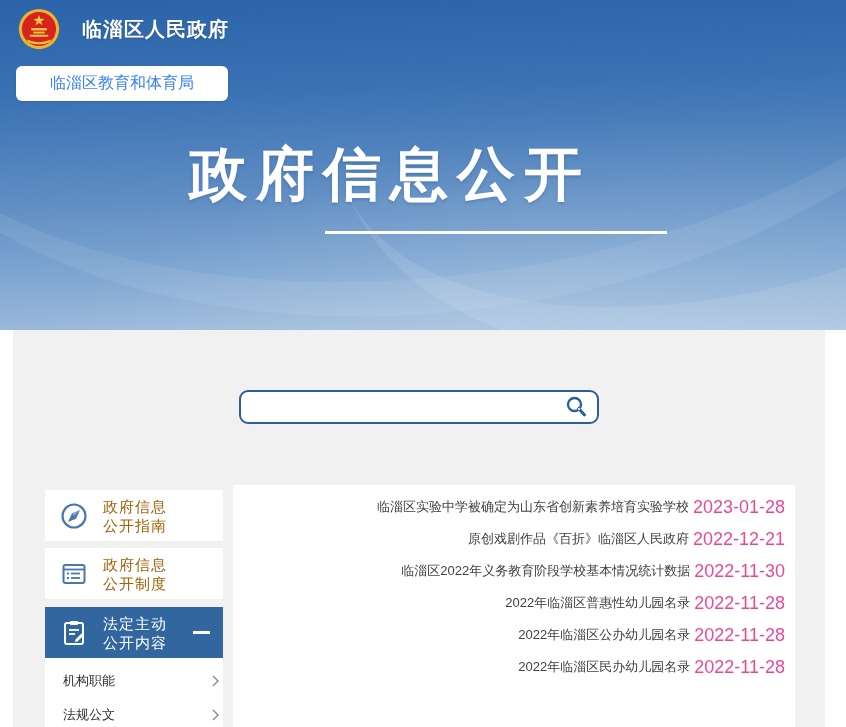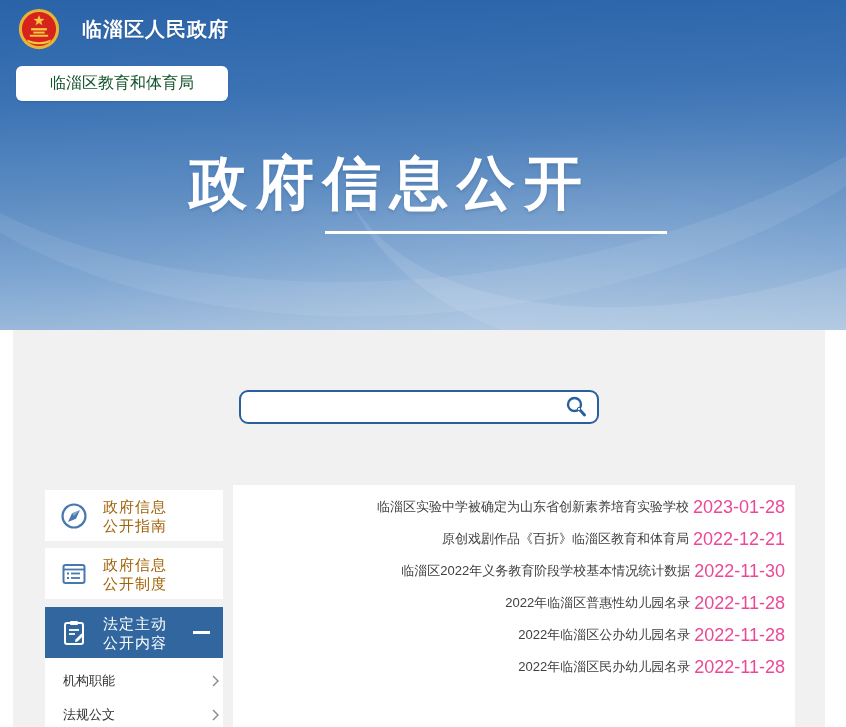--- a/index.html
+++ b/index.html
@@ -40,26 +40,26 @@
   .emblem { width:42px; height:42px; flex:0 0 auto; }
   .site-name {
     margin-left:11px; color:#fff; font-size:20px; font-weight:bold; letter-spacing:1px;
     text-shadow:0 1px 2px rgba(0,0,0,0.15);
   }
 
   .dept-badge {
     position:absolute; left:16px; top:66px; width:212px; height:35px;
     background:#ffffff; border-radius:6px;
     display:flex; align-items:center; justify-content:center;
-    color:#14532d; font-size:16px; cursor:pointer;
+    color:#3b82f6; font-size:16px; cursor:pointer;
     box-shadow:0 1px 2px rgba(0,40,90,0.15);
   }
 
   .banner-title {
-    position:absolute; left:0; top:145px; width:780px; text-align:center;
+    position:absolute; left:0; top:136px; width:780px; text-align:center;
     color:#ffffff; font-size:58px; font-weight:bold; letter-spacing:9px;
     text-shadow:0 2px 3px rgba(20,50,90,0.18);
   }
   .banner-underline {
     position:absolute; left:325px; top:231px; width:342px; height:3px; background:#ffffff;
   }
 
   
   .content {
     position:absolute; left:13px; top:330px; width:812px; height:397px;
@@ -221,21 +221,21 @@
       </div>
     </div>
   </aside>
 
   <section class="news">
     <div class="news-row">
       <span class="title">临淄区实验中学被确定为山东省创新素养培育实验学校</span>
       <span class="date">2023-01-28</span>
     </div>
     <div class="news-row">
-      <span class="title">原创戏剧作品《百折》临淄区教育和体育局</span>
+      <span class="title">原创戏剧作品《百折》临淄区人民政府</span>
       <span class="date">2022-12-21</span>
     </div>
     <div class="news-row">
       <span class="title">临淄区2022年义务教育阶段学校基本情况统计数据</span>
       <span class="date">2022-11-30</span>
     </div>
     <div class="news-row">
       <span class="title">2022年临淄区普惠性幼儿园名录</span>
       <span class="date">2022-11-28</span>
     </div>

